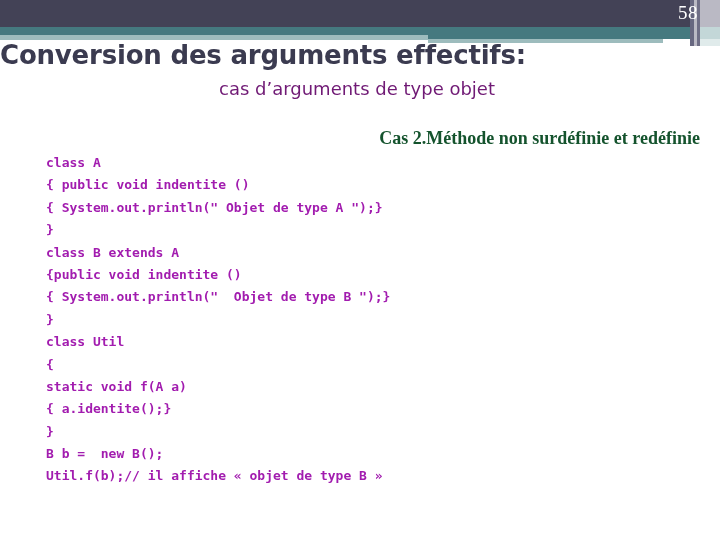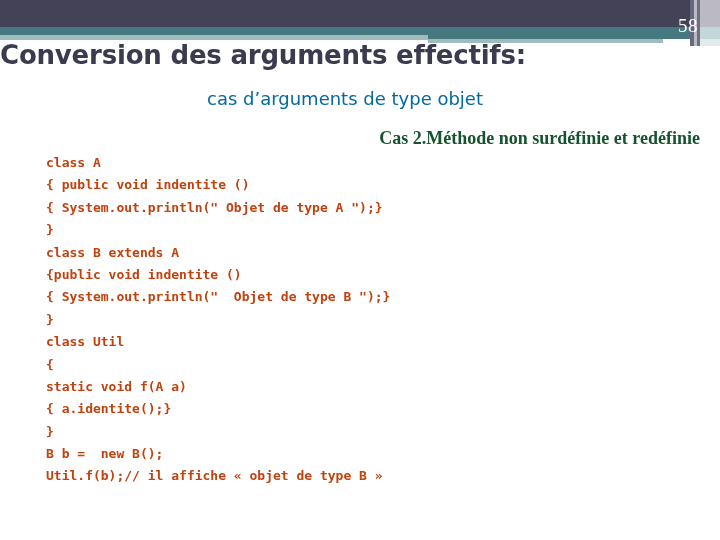--- a/index.html
+++ b/index.html
@@ -74,45 +74,45 @@
   
   #slide-number {
     position: absolute;
     right: 22px;
     top: 1px;
     color: #ffffff;
     font-family: "Liberation Serif", serif;
     font-size: 19px;
     line-height: 24px;
     letter-spacing: 0.5px;
-    margin-top: 13px;
   }
 
   
   #slide-title {
     position: absolute;
     left: 0;
     top: 40px;
     width: 690px;
     color: #3b3b50;
     font-family: "DejaVu Sans", sans-serif;
     font-size: 26px;
     font-weight: bold;
     letter-spacing: -0.2px;
   }
   #slide-subtitle {
     position: absolute;
     left: 0;
-    top: 88px;
+    top: 78px;
     width: 690px;
     text-align: center;
-    color: #0369a1;
+    color: #701a75;
     font-family: "DejaVu Sans", sans-serif;
     font-size: 18px;
     font-weight: normal;
+    padding-left: 12px;
   }
 
   
   #section-heading {
     position: absolute;
     left: 0;
     top: 128px;
     width: 700px;
     text-align: right;
     color: #14532d;
@@ -120,21 +120,21 @@
     font-size: 18px;
     font-weight: bold;
   }
 
   
   #code-block {
     position: absolute;
     left: 46px;
     top: 152px;
     width: 640px;
-    color: #c2410c;
+    color: #a21caf;
     font-family: "DejaVu Sans Mono", "Liberation Mono", monospace;
     font-size: 13px;
     font-weight: bold;
     line-height: 22.4px;
     white-space: pre;
   }
   .code-line {
     white-space: pre;
     display: block;
     height: 22.4px;

